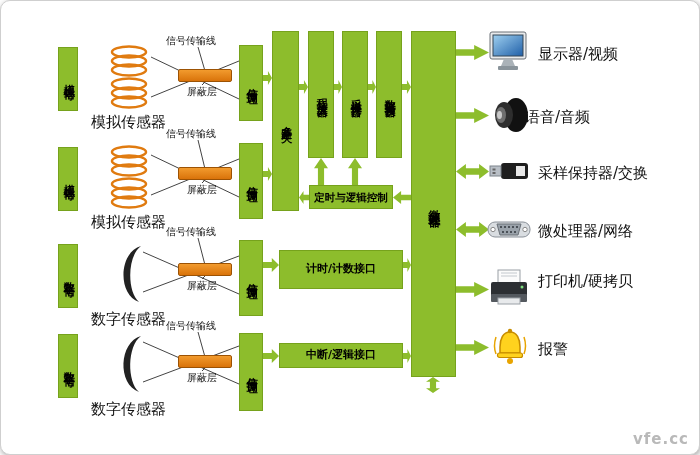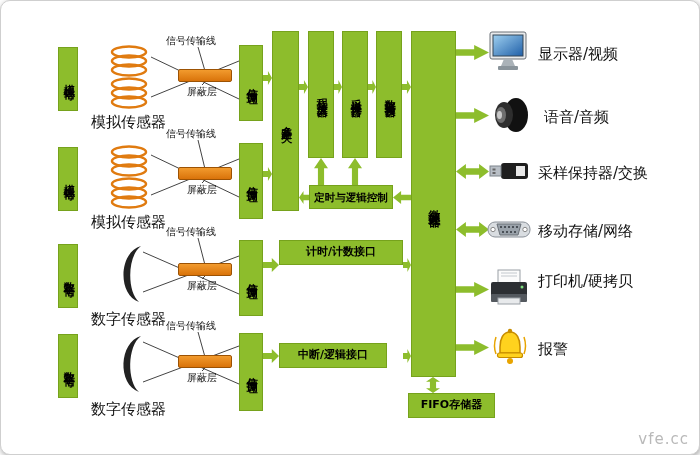--- a/index.html
+++ b/index.html
@@ -15,21 +15,21 @@
   .sm{font-size:10px}
   .shield{position:absolute;width:54px;height:13px;background:linear-gradient(#f29b2e,#d9730a);
           border:1px solid #9c5203;border-radius:2px}
   .arrow{position:absolute;background:#8dbd2c}
   .ar-r{clip-path:polygon(0 28%,55% 28%,55% 0,100% 50%,55% 100%,55% 72%,0 72%)}
   .ar-l{clip-path:polygon(100% 28%,45% 28%,45% 0,0 50%,45% 100%,45% 72%,100% 72%)}
   .ar-u{clip-path:polygon(50% 0,100% 38%,72% 38%,72% 100%,28% 100%,28% 38%,0 38%)}
   .ar-bh{clip-path:polygon(0 50%,30% 0,30% 28%,70% 28%,70% 0,100% 50%,70% 100%,70% 72%,30% 72%,30% 100%)}
   .ar-bv{clip-path:polygon(50% 0,100% 30%,72% 30%,72% 70%,100% 70%,50% 100%,0 70%,28% 70%,28% 30%,0 30%)}
   .wires{position:absolute;left:0;top:0}
-  .wm{position:absolute;right:10px;bottom:6px;font-size:15px;font-weight:400;color:#b9b9b9;letter-spacing:1px}
+  .wm{position:absolute;right:10px;bottom:6px;font-size:15px;font-weight:700;color:#b9b9b9;letter-spacing:1px}
 </style>
 </head>
 <body>
 
 <div class="stage">
 
   <svg class="wires" width="700" height="455">
     <g stroke="#444" stroke-width="1">
       <line x1="150" y1="56" x2="238" y2="98"></line>
         <line x1="150" y1="96" x2="238" y2="60"></line>
@@ -103,23 +103,22 @@
   <div class="shield" style="left:177px;top:354px"></div>
   <div class="lbl sm" style="left:186px;top:370px">屏蔽层</div>
   <div class="gbox vtext" style="left:238px;top:332px;width:24px;height:78px">信号调理</div>
 
   <div class="gbox vtext" style="left:271px;top:30px;width:27px;height:180px">多路开关</div>
   <div class="gbox vtext" style="left:307px;top:30px;width:26px;height:127px">程控放大器</div>
   <div class="gbox vtext" style="left:341px;top:30px;width:26px;height:127px">采样保持器</div>
   <div class="gbox vtext" style="left:375px;top:30px;width:26px;height:127px">数据转换器</div>
   <div class="gbox" style="left:308px;top:184px;width:84px;height:24px;font-size:10.5px">定时与逻辑控制</div>
   <div class="gbox vtext" style="left:410px;top:30px;width:45px;height:346px;font-size:12px">微处理器</div>
-  <div class="gbox" style="left:278px;top:239px;width:124px;height:25px">计时/计数接口</div>
-  <div class="gbox" style="left:278px;top:342px;width:108px;height:25px">中断/逻辑接口</div>
-  <div class="gbox" style="left:407px;top:392px;width:87px;height:25px">FIFO存储器</div>
+  <div class="gbox" style="left:278px;top:249px;width:124px;height:39px">计时/计数接口</div>
+  <div class="gbox" style="left:278px;top:342px;width:124px;height:25px">中断/逻辑接口</div>
 
   <div class="arrow ar-r" style="left:262px;top:70px;width:9px;height:14px"></div>
   <div class="arrow ar-r" style="left:262px;top:166px;width:9px;height:14px"></div>
   <div class="arrow ar-r" style="left:298px;top:79px;width:9px;height:14px"></div>
   <div class="arrow ar-r" style="left:333px;top:79px;width:8px;height:14px"></div>
   <div class="arrow ar-r" style="left:367px;top:79px;width:8px;height:14px"></div>
   <div class="arrow ar-r" style="left:401px;top:79px;width:9px;height:14px"></div>
   <div class="arrow ar-u" style="left:313px;top:157px;width:14px;height:27px"></div>
   <div class="arrow ar-u" style="left:347px;top:157px;width:14px;height:27px"></div>
   <div class="arrow ar-l" style="left:298px;top:190px;width:10px;height:13px"></div>
@@ -190,20 +189,20 @@
   <svg class="abs" style="left:491px;top:326px" width="36" height="40" viewBox="0 0 36 40">
     <path d="M18,5 C11,5 8,12 8,20 L8,26 L28,26 L28,20 C28,12 25,5 18,5 Z" fill="#ffd21e" stroke="#c78d00" stroke-width="1.5"></path>
     <circle cx="18" cy="4" r="2.2" fill="#c78d00"></circle>
     <rect x="5.5" y="26" width="25" height="4.5" rx="2" fill="#ffd21e" stroke="#c78d00" stroke-width="1.2"></rect>
     <circle cx="18" cy="34" r="3" fill="#e8a400"></circle>
     <path d="M4,10 q-3,9 0,17" stroke="#e8a400" fill="none" stroke-width="1.5"></path>
     <path d="M32,10 q3,9 0,17" stroke="#e8a400" fill="none" stroke-width="1.5"></path>
   </svg>
 
   <div class="lbl" style="left:537px;top:44px">显示器/视频</div>
-  <div class="lbl" style="left:543px;top:107px">语音/音频</div>
+  <div class="lbl" style="left:524px;top:107px">语音/音频</div>
   <div class="lbl" style="left:537px;top:163px">采样保持器/交换</div>
-  <div class="lbl" style="left:537px;top:221px">移动存储/网络</div>
+  <div class="lbl" style="left:537px;top:221px">微处理器/网络</div>
   <div class="lbl" style="left:537px;top:271px">打印机/硬拷贝</div>
   <div class="lbl" style="left:537px;top:339px">报警</div>
 
   <div class="wm">vfe.cc</div>
 </div>
 
 </body></html>

